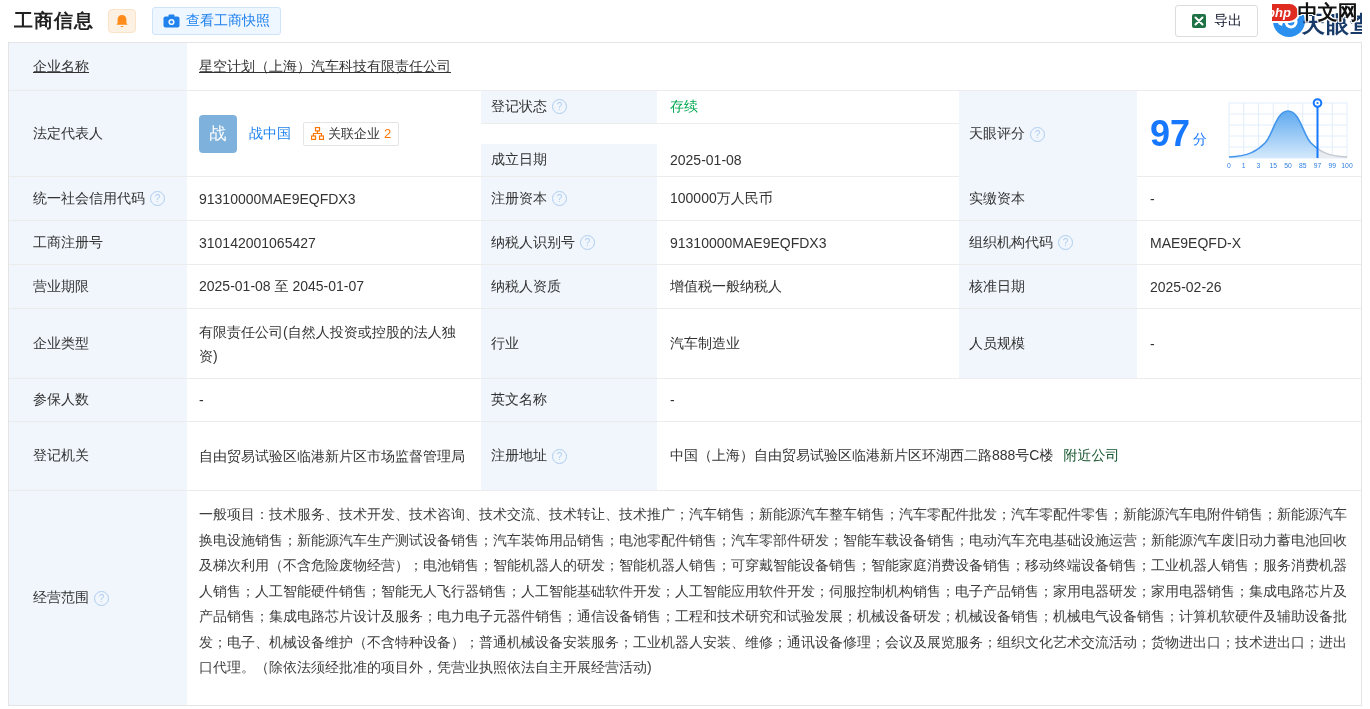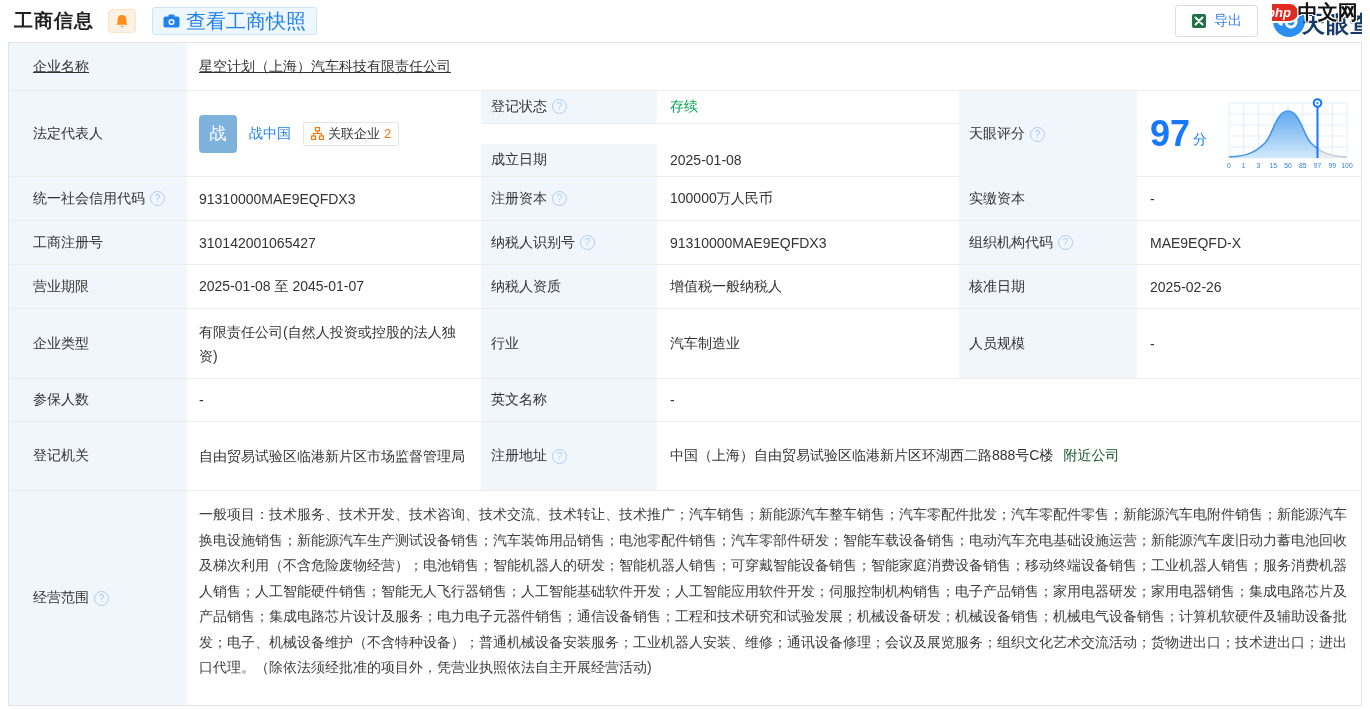--- a/index.html
+++ b/index.html
@@ -4,23 +4,23 @@
 <style>
   * { margin:0; padding:0; box-sizing:border-box; }
   html,body { width:1370px; height:709px; background:#fff; overflow:hidden;
     font-family:"Liberation Sans","DejaVu Sans",sans-serif; color:#333; }
   .page { position:relative; width:1370px; height:709px; }
 
   
   .hdr { position:absolute; top:0; left:0; right:0; height:42px; display:flex; align-items:center; padding:0 8px 0 14px; }
   .hdr-title { font-size:19px; font-weight:bold; color:#222; letter-spacing:1px; }
   .bell-wrap { margin-left:14px; width:28px; height:24px; background:#fdf1e4; border:1px solid #fbe3c8; border-radius:4px; display:flex; align-items:center; justify-content:center; cursor:pointer; }
-  .snap-btn { margin-left:16px; height:28px; display:flex; align-items:center; gap:6px; background:#eef6ff; border:1px solid #cfe4fb; border-radius:3px; padding:0 10px; color:#2082ed; font-size:20px; cursor:pointer; }
+  .snap-btn { margin-left:16px; height:28px; display:flex; align-items:center; gap:6px; background:#eef6ff; border:1px solid #cfe4fb; border-radius:3px; padding:0 10px; color:#2082ed; font-size:14px; cursor:pointer; }
   .hdr-right { margin-left:auto; display:flex; align-items:center; }
-  .export-btn { height:32px; display:flex; align-items:center; gap:7px; background:#fff; border:1px solid #dcdcdc; border-radius:3px; padding:8px 15px; font-size:14px; color:#3b82f6; cursor:pointer; }
+  .export-btn { height:32px; display:flex; align-items:center; gap:7px; background:#fff; border:1px solid #dcdcdc; border-radius:3px; padding:8px 15px; font-size:14px; color:#0f172a; cursor:pointer; }
   .logo { position:relative; width:90px; height:40px; margin-left:14px; overflow:hidden; }
   .logo-eye { position:absolute; left:0; top:3px; }
   .logo-brand { position:absolute; left:30px; top:8px; font-size:23px; font-weight:bold; color:#173a68; letter-spacing:1px; white-space:nowrap; }
   .wm { position:absolute; left:-14px; top:-2px; display:flex; align-items:center; white-space:nowrap; }
   .wm-php { background:#e02b20; color:#fff; border:2px solid #fff; border-radius:12px; font-size:13px; font-style:italic; font-weight:bold; padding:1px 7px; }
   .wm-cn { font-size:20px; font-weight:bold; color:#111; margin-left:-2px;
     text-shadow:-1px -1px 0 #fff,1px -1px 0 #fff,-1px 1px 0 #fff,1px 1px 0 #fff; }
 
   
   .tbl { position:absolute; top:42px; left:8px; right:8px; bottom:3px; border:1px solid #e4e4e4; display:flex; flex-direction:column; background:#fff; }

